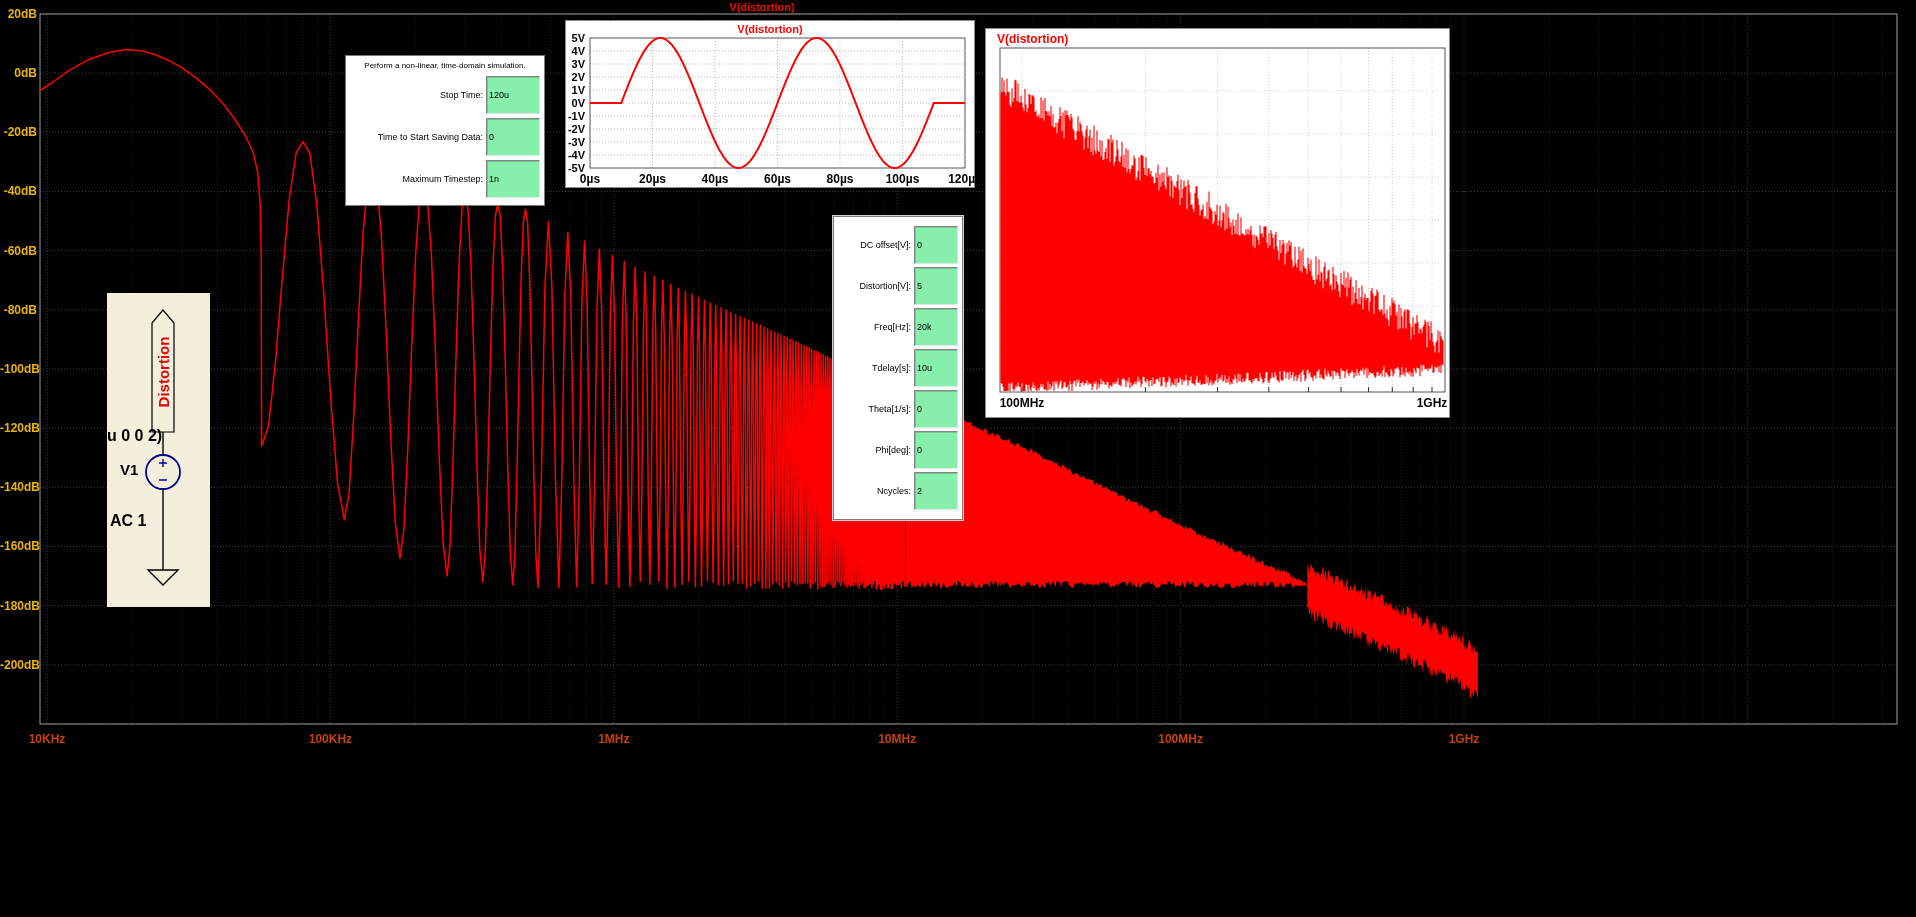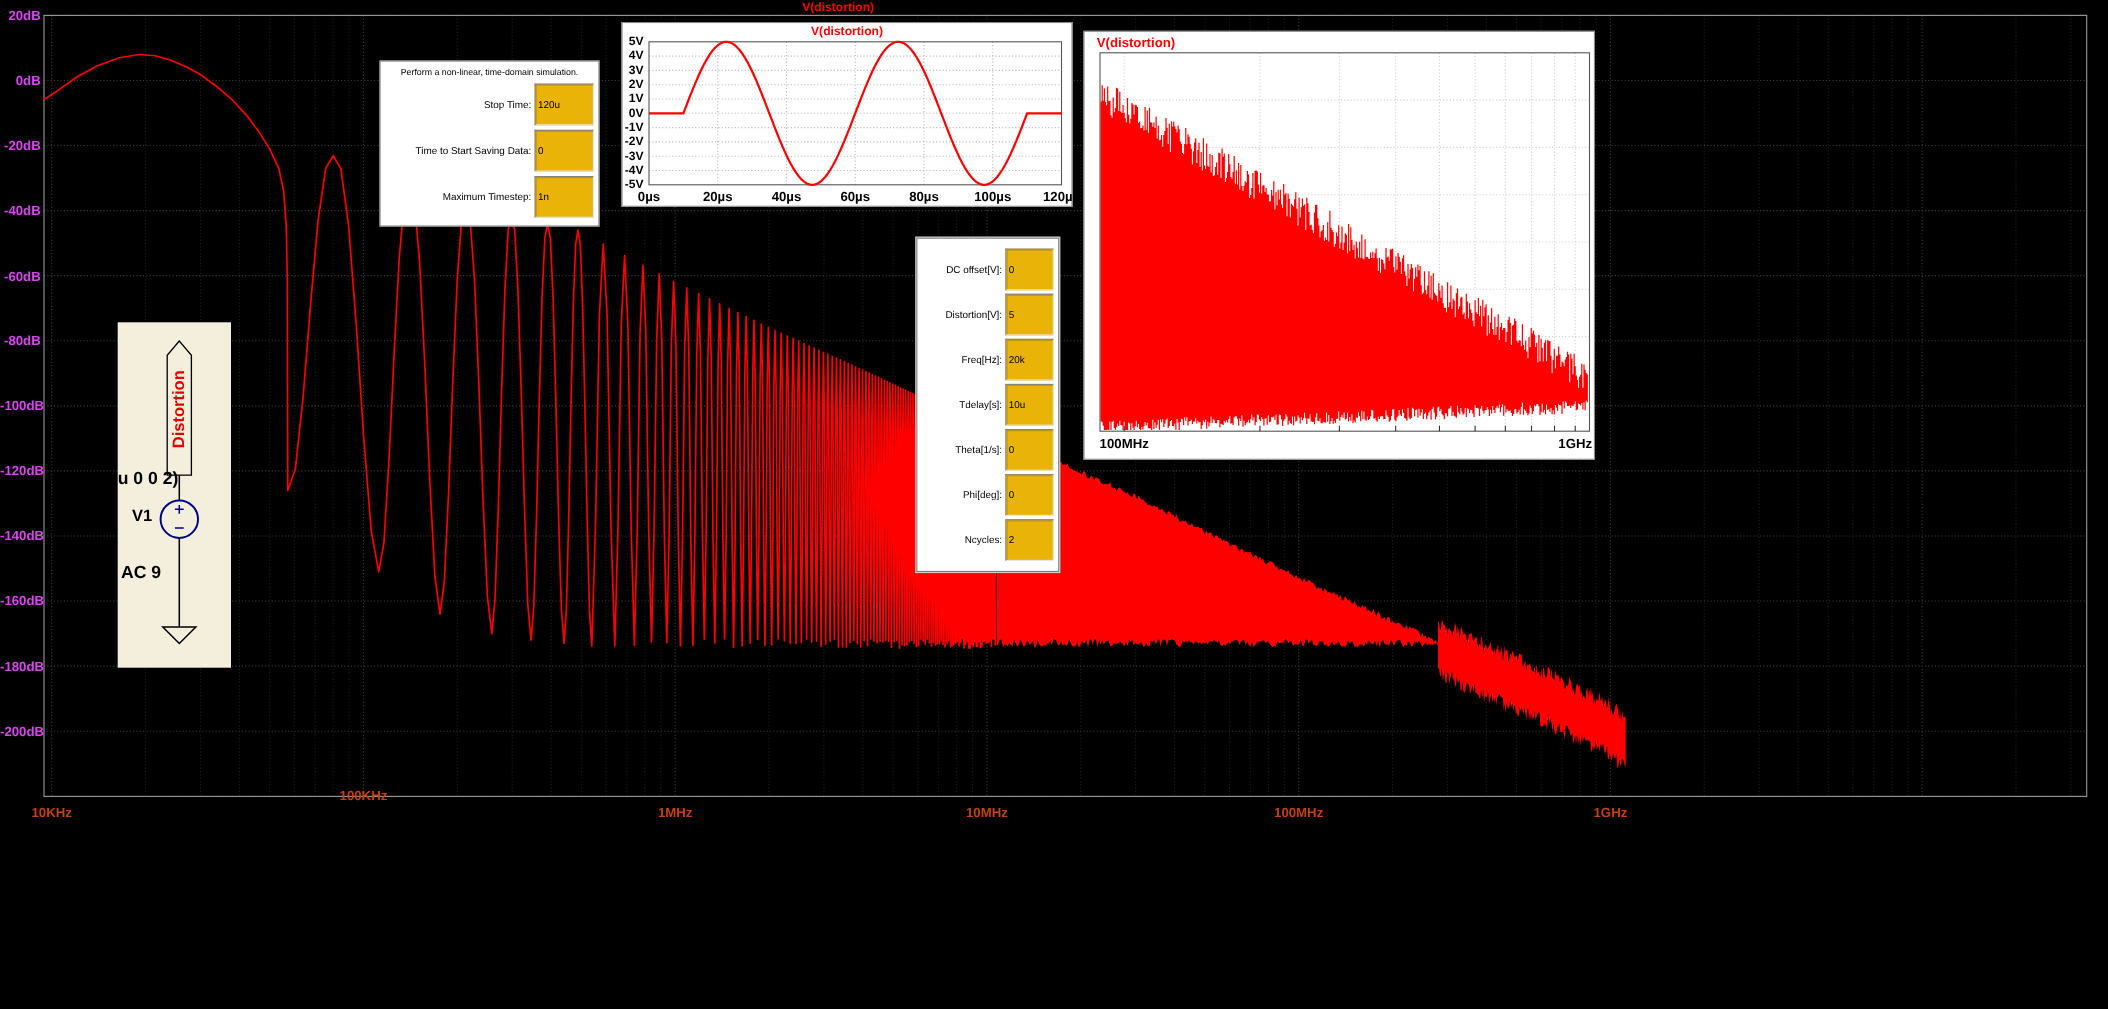--- a/index.html
+++ b/index.html
@@ -1,34 +1,34 @@
 <!DOCTYPE html>
 <html><head>
 <meta charset="utf-8">
 <style>
   html,body{margin:0;padding:0;background:#000;}
   body{width:1916px;height:917px;position:relative;overflow:hidden;
        font-family:"Liberation Sans",sans-serif;}
   svg.layer{position:absolute;left:0;top:0;}
   .main-ylabel{position:absolute;left:0;width:37px;text-align:right;
-      font:bold 12px "Liberation Sans",sans-serif;color:#d946ef;white-space:nowrap;}
+      font:bold 12px "Liberation Sans",sans-serif;color:#eab308;white-space:nowrap;}
   .main-xlabel{position:absolute;transform:translateX(-50%);
       font:bold 12px "Liberation Sans",sans-serif;color:#c2410c;white-space:nowrap;}
   .plot-title{position:absolute;font:bold 11px "Liberation Sans",sans-serif;color:#ff0000;white-space:nowrap;}
   .centerx{transform:translateX(-50%);}
   .panel{position:absolute;background:#fff;border:1px solid #8a8a8a;box-sizing:border-box;}
   .inset-label{position:absolute;font:bold 11px "Liberation Sans",sans-serif;color:#000;white-space:nowrap;}
   .inset-ylabel{width:35px;text-align:right;}
   .inset-xlabel{transform:translateX(-50%);font-size:12px;}
   .dialog{position:absolute;background:#fff;border:1px solid #7a7a7a;box-sizing:border-box;padding:3px 4px;}
   .dlg-title{font:8px "Liberation Sans",sans-serif;color:#000;text-align:center;margin:2px 0 6px 0;white-space:nowrap;}
   .dlg-row{display:flex;align-items:center;margin:4px 0;}
   .dlg-label{flex:1;text-align:right;font:9px "Liberation Sans",sans-serif;color:#000;
       padding-right:3px;white-space:nowrap;}
-  .dlg-input{box-sizing:border-box;background:#eab308;color:#000;
+  .dlg-input{box-sizing:border-box;background:#86efac;color:#000;
       border:1px solid #848484;border-bottom-color:#e6e6e6;border-right-color:#e6e6e6;
       box-shadow:inset 1px 1px 0 rgba(64,64,64,.25);
       font:9px "Liberation Sans",sans-serif;padding:18px 2px;height:14px;}
   .sim-dialog{left:345px;top:55px;width:200px;}
   .sim-dialog .dlg-input{width:54px;}
   .src-dialog{left:833px;top:216px;width:130px;padding:6px 4px;box-shadow:0 0 0 1px #d0d0d0;}
   .src-dialog .dlg-row{margin:3px 0;}
   .src-dialog .dlg-input{width:44px;height:13px;}
   #schematic{position:absolute;left:107px;top:293px;width:103px;height:314px;
       background:#f3efdc;overflow:hidden;}
@@ -128,40 +128,40 @@
     <span class="main-ylabel" style="left: 0px; top: 302.8px;">-80dB</span>
     <span class="main-ylabel" style="left: 0px; top: 361.96px;">-100dB</span>
     <span class="main-ylabel" style="left: 0px; top: 421.12px;">-120dB</span>
     <span class="main-ylabel" style="left: 0px; top: 480.28px;">-140dB</span>
     <span class="main-ylabel" style="left: 0px; top: 539.44px;">-160dB</span>
     <span class="main-ylabel" style="left: 0px; top: 598.6px;">-180dB</span>
     <span class="main-ylabel" style="left: 0px; top: 657.76px;">-200dB</span>
   </div>
 <div id="main-xlabels">
     <span class="main-xlabel" style="left: 47px; top: 732px;">10KHz</span>
-    <span class="main-xlabel" style="left: 330.4px; top: 716px;">100KHz</span>
+    <span class="main-xlabel" style="left: 330.4px; top: 732px;">100KHz</span>
     <span class="main-xlabel" style="left: 613.8px; top: 732px;">1MHz</span>
     <span class="main-xlabel" style="left: 897.2px; top: 732px;">10MHz</span>
     <span class="main-xlabel" style="left: 1180.6px; top: 732px;">100MHz</span>
     <span class="main-xlabel" style="left: 1464px; top: 732px;">1GHz</span>
   </div>
 
 <div id="schematic">
   <svg width="103" height="314">
     <path d="M56 17 L45 30 L45 139 L67 139 L67 30 Z" fill="none" stroke="#000" stroke-width="1.2"></path>
     <line x1="56" y1="139" x2="56" y2="162" stroke="#000" stroke-width="1.4"></line>
     <circle cx="56" cy="179" r="17" fill="none" stroke="#00008b" stroke-width="1.8"></circle>
     <path d="M52 170 H60 M56 166 V174 M52 187 H60" stroke="#00008b" stroke-width="1.4" fill="none"></path>
     <line x1="56" y1="196" x2="56" y2="277" stroke="#000" stroke-width="1.4"></line>
     <path d="M41 277 H71 L56 292 Z" fill="none" stroke="#000" stroke-width="1.4"></path>
   </svg>
   <div id="net-label-text" style="left:56px;top:79px;">Distortion</div>
   <div class="sch-text" style="left:0px;top:134px;font-size:16px;">u 0 0 2)</div>
   <div class="sch-text" style="left:13px;top:168px;">V1</div>
-  <div class="sch-text" style="left:3px;top:219px;font-size:16px;">AC 9</div>
+  <div class="sch-text" style="left:3px;top:219px;font-size:16px;">AC 1</div>
 </div>
 
 <div class="panel" style="left:565px;top:20px;width:410px;height:168px;"></div>
 <svg id="time-svg" class="layer" width="1916" height="917">
     <g>
       <line x1="652.5" y1="38" x2="652.5" y2="168" stroke="#b9b9b9" stroke-dasharray="1 2"></line>
       <line x1="715.0" y1="38" x2="715.0" y2="168" stroke="#b9b9b9" stroke-dasharray="1 2"></line>
       <line x1="777.5" y1="38" x2="777.5" y2="168" stroke="#b9b9b9" stroke-dasharray="1 2"></line>
       <line x1="840.0" y1="38" x2="840.0" y2="168" stroke="#b9b9b9" stroke-dasharray="1 2"></line>
       <line x1="902.5" y1="38" x2="902.5" y2="168" stroke="#b9b9b9" stroke-dasharray="1 2"></line>

